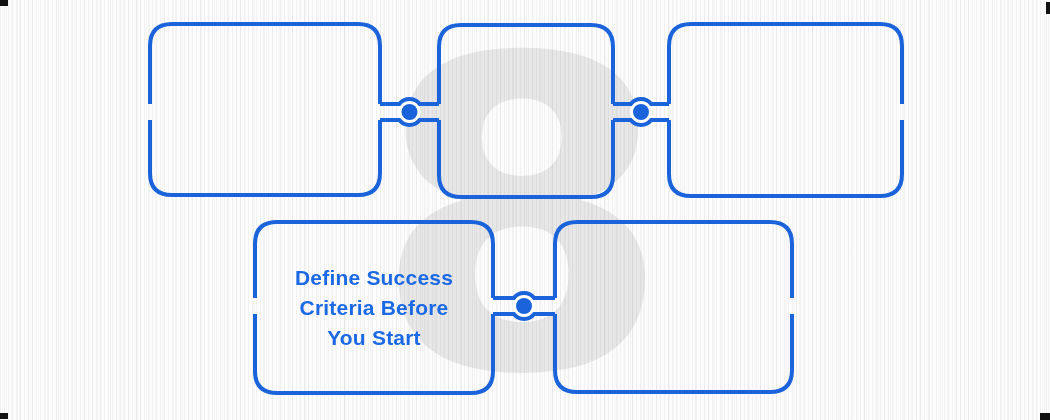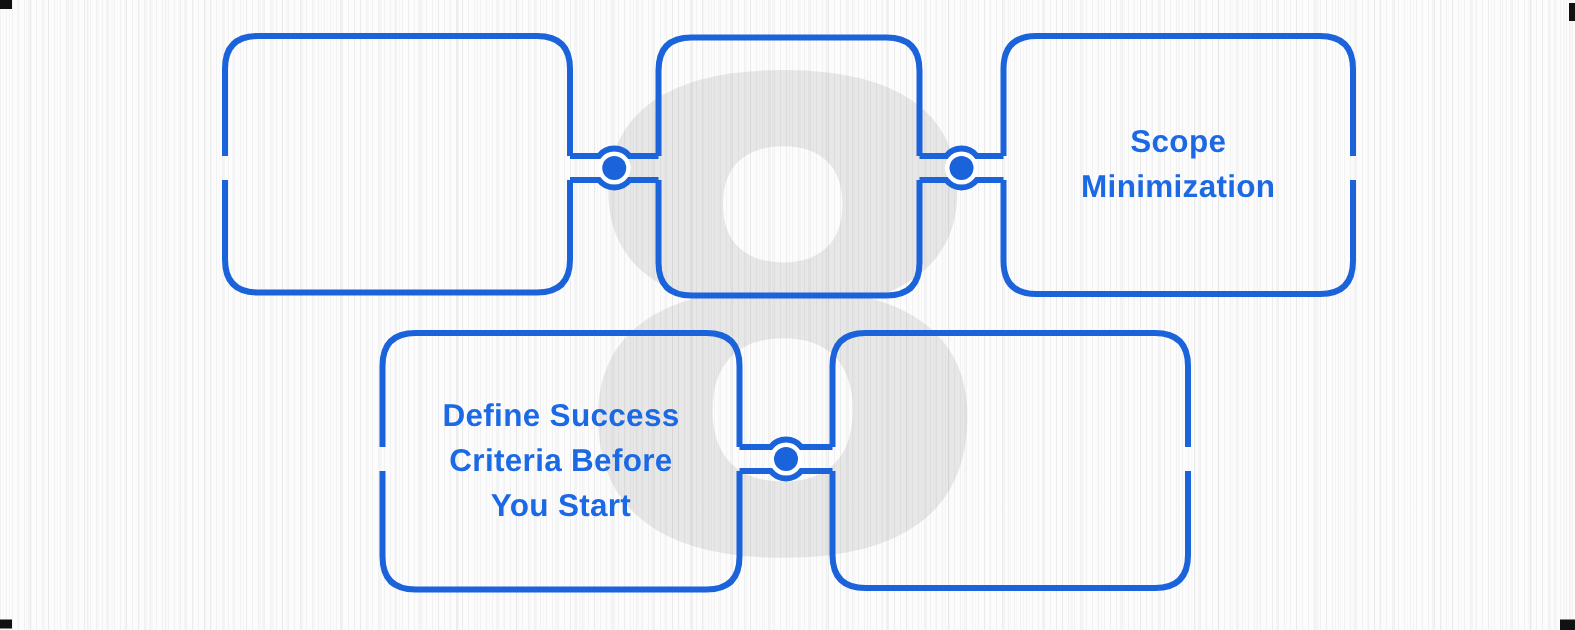--- a/index.html
+++ b/index.html
@@ -87,22 +87,20 @@
     </g>
 
     <g>
       <circle cx="524" cy="306" r="11" fill="#ffffff" stroke="none"></circle>
       <path d="M 493,298 H 513.8 A 13,13 0 0 1 534.2,298 H 555"></path>
       <path d="M 493,314 H 513.8 A 13,13 0 0 0 534.2,314 H 555"></path>
       <circle cx="524" cy="306" r="8" fill="#1a63db" stroke="none"></circle>
     </g>
   </svg>
 
-  <div class="step-label lbl-3">Scope
-Minimization</div>
   <div class="step-label lbl-4">Define Success
 Criteria Before
 You Start</div>
 
   <div class="corner-mark cm-tl"></div>
   <div class="corner-mark cm-tr"></div>
   <div class="corner-mark cm-bl"></div>
   <div class="corner-mark cm-br"></div>
 
 </div>

